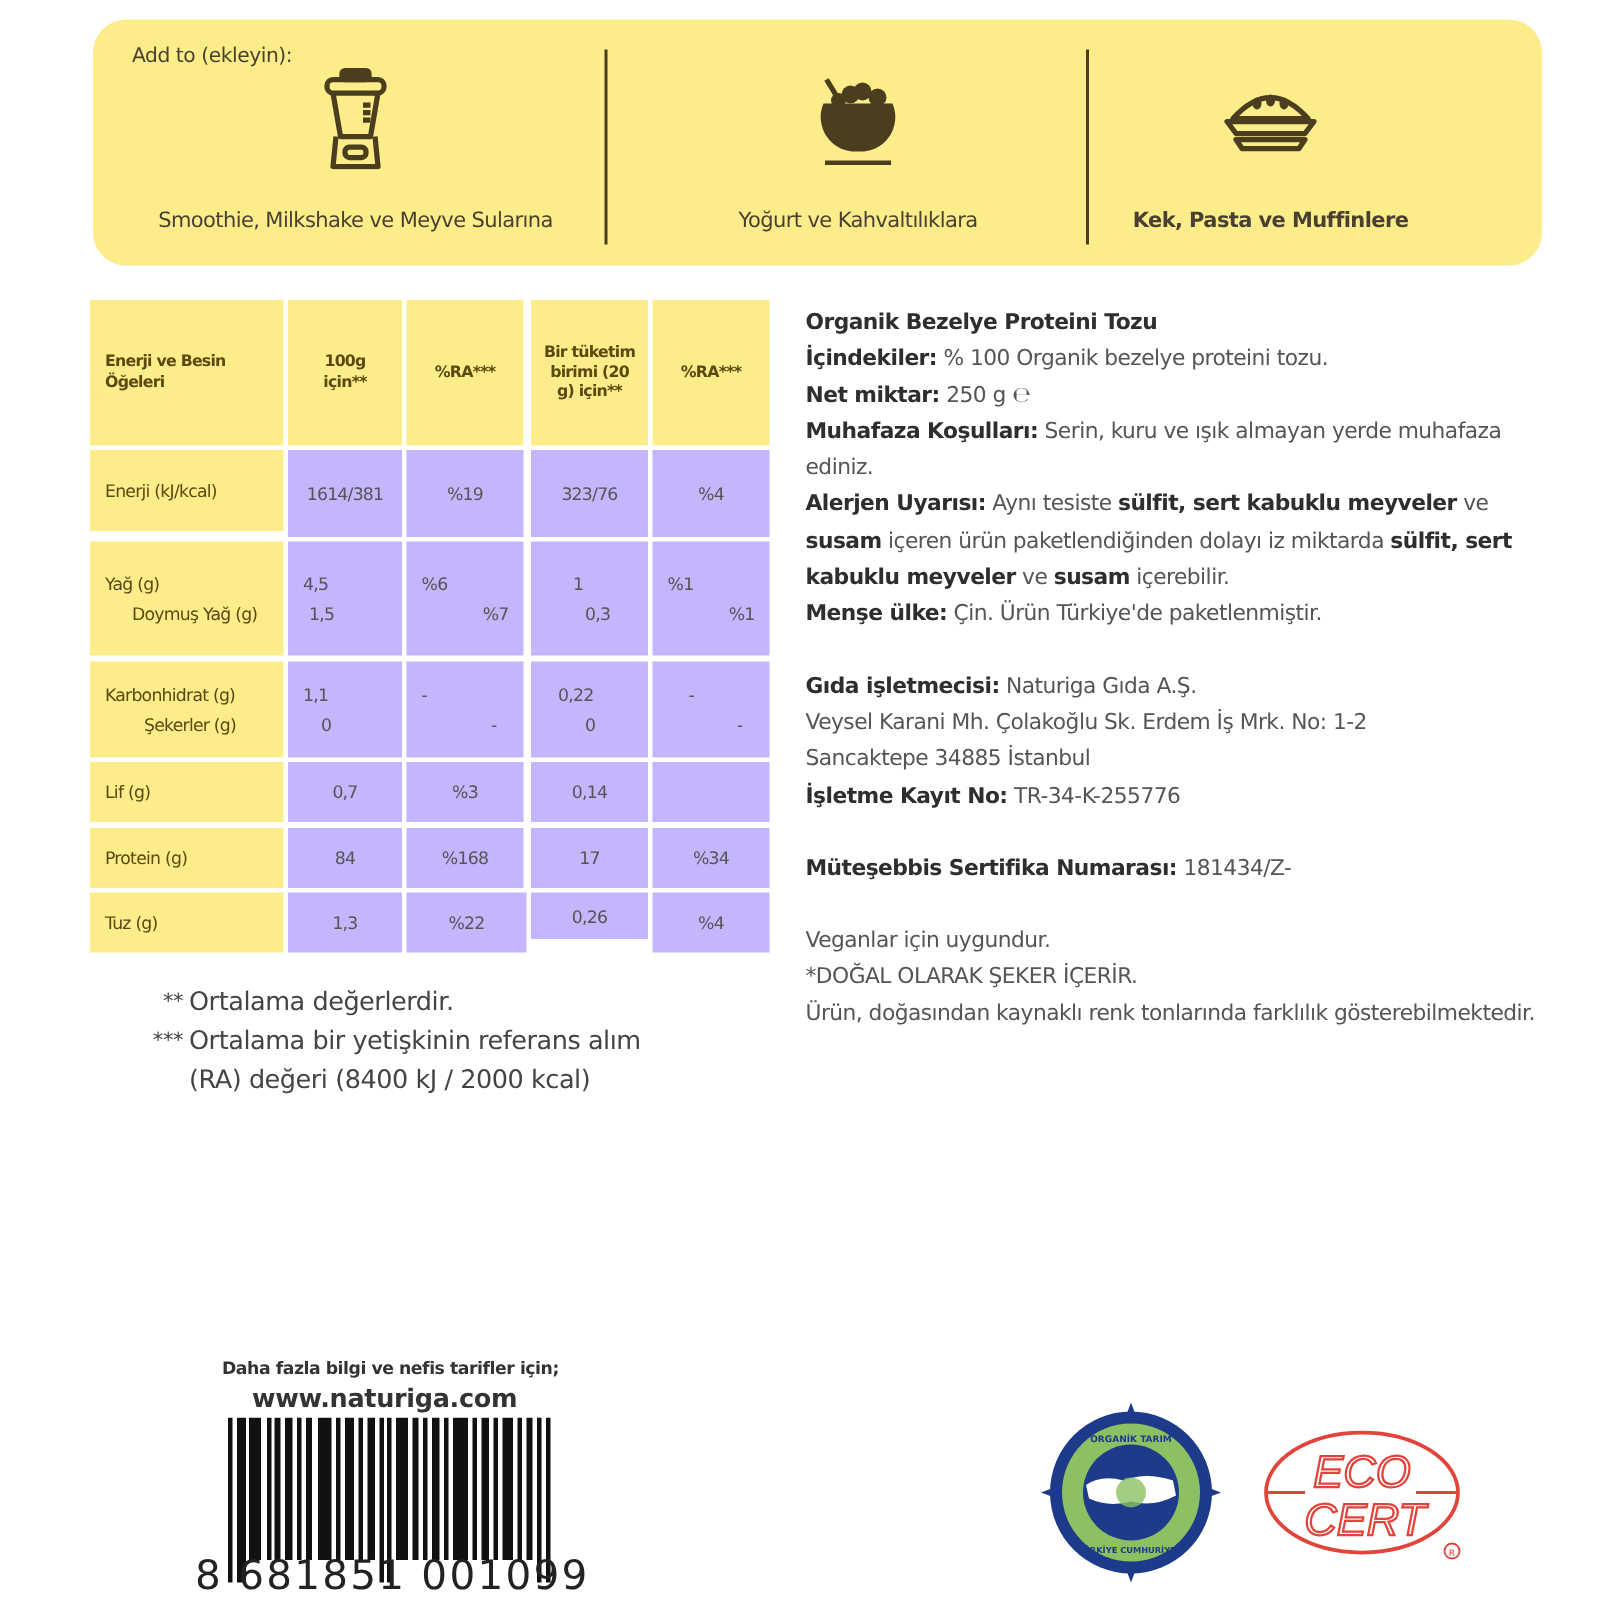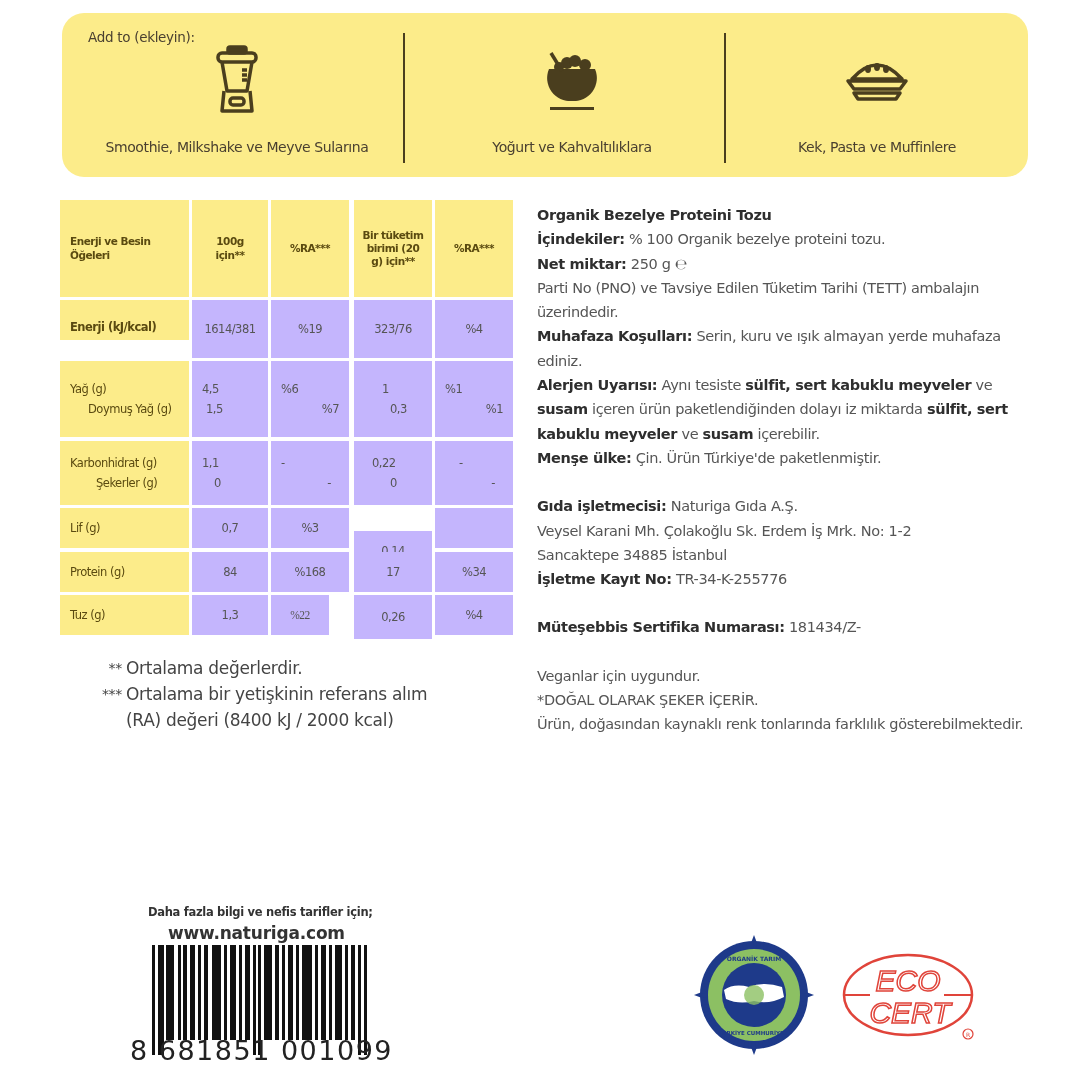--- a/index.html
+++ b/index.html
@@ -78,21 +78,21 @@
           <circle cx="22" cy="24" r="5"></circle>
         <path d="M12 26 H58 A23 23 0 0 1 35 58 A23 23 0 0 1 12 26 Z"></path>
         <rect x="13" y="64" width="44" height="3"></rect>
       </g>
       <line x1="14" y1="10" x2="25" y2="28" stroke="#4a3e1e" stroke-width="3.5"></line>
     </svg>
     <div class="lbl">Yoğurt ve Kahvaltılıklara</div>
   </div>
   <div class="banner-sep" style="left:662px;"></div>
 
-  <div class="use-item" style="left:690px;width:250px;">
+  <div class="use-item" style="left:660px;width:250px;font-weight:bold;">
     <svg class="ico" viewBox="0 0 70 70">
       <g fill="none" stroke="#4a3e1e" stroke-width="3.5" stroke-linejoin="round">
         <path d="M10 36 Q35 8 60 36 Z"></path>
         <path d="M6 38 H64 L58 46 H12 Z"></path>
         <path d="M12 50 H58 L54 56 H16 Z"></path>
       </g>
       <g fill="#4a3e1e">
         <ellipse cx="26" cy="26" rx="3" ry="4"></ellipse>
           <ellipse cx="35" cy="24" rx="3" ry="4"></ellipse>
           <ellipse cx="44" cy="26" rx="3" ry="4"></ellipse>
@@ -103,21 +103,21 @@
 </div>
 
 <div class="ntable">
 
   <div class="cell y hdr" style="left:0;top:0;width:129px;height:97px;justify-content:flex-start;padding-left:10px;text-align:left;">Enerji ve Besin Öğeleri</div>
   <div class="cell y hdr" style="left:132px;top:0;width:76px;height:97px;padding:0 12px;">100g için**</div>
   <div class="cell y hdr" style="left:211px;top:0;width:78px;height:97px;">%RA***</div>
   <div class="cell y hdr" style="left:294px;top:0;width:78px;height:97px;padding:0 6px;">Bir tüketim birimi (20 g) için**</div>
   <div class="cell y hdr" style="left:375px;top:0;width:78px;height:97px;">%RA***</div>
 
-  <div class="cell y rowlbl" style="left:0;top:100px;width:129px;height:40px;align-items:flex-start;padding-top:20px;font-weight:bold;">Enerji (kJ/kcal)</div>
+  <div class="cell y rowlbl" style="left:0;top:100px;width:129px;height:54px;align-items:flex-start;padding-top:20px;">Enerji (kJ/kcal)</div>
   <div class="cell g" style="left:132px;top:100px;width:76px;height:58px;">1614/381</div>
   <div class="cell g" style="left:211px;top:100px;width:78px;height:58px;">%19</div>
   <div class="cell g" style="left:294px;top:100px;width:78px;height:58px;">323/76</div>
   <div class="cell g" style="left:375px;top:100px;width:78px;height:58px;">%4</div>
 
   <div class="cell y stack" style="left:0;top:161px;width:129px;height:76px;color:#5a4a10;">
     <span class="l1">Yağ (g)</span>
     <span class="l2 ind">Doymuş Yağ (g)</span>
   </div>
   <div class="cell g stack" style="left:132px;top:161px;width:76px;height:76px;">
@@ -154,53 +154,52 @@
     <span class="l1" style="margin-top:6px;padding-left:26px;">0</span>
   </div>
   <div class="cell g stack" style="left:375px;top:241px;width:78px;height:64px;">
     <span class="l1" style="padding-left:14px;">-</span>
     <span class="l2" style="padding-right:8px;">-</span>
   </div>
 
   <div class="cell y rowlbl" style="left:0;top:308px;width:129px;height:40px;">Lif (g)</div>
   <div class="cell g" style="left:132px;top:308px;width:76px;height:40px;">0,7</div>
   <div class="cell g" style="left:211px;top:308px;width:78px;height:40px;">%3</div>
-  <div class="cell g" style="left:294px;top:308px;width:78px;height:40px;margin-top:23px;">0,14</div>
+  <div class="cell g" style="left:294px;top:308px;width:78px;height:40px;">0,14</div>
   <div class="cell g" style="left:375px;top:308px;width:78px;height:40px;"></div>
 
   <div class="cell y rowlbl" style="left:0;top:352px;width:129px;height:40px;">Protein (g)</div>
   <div class="cell g" style="left:132px;top:352px;width:76px;height:40px;">84</div>
   <div class="cell g" style="left:211px;top:352px;width:78px;height:40px;">%168</div>
   <div class="cell g" style="left:294px;top:352px;width:78px;height:40px;">17</div>
   <div class="cell g" style="left:375px;top:352px;width:78px;height:40px;">%34</div>
 
   <div class="cell y rowlbl" style="left:0;top:395px;width:129px;height:40px;">Tuz (g)</div>
   <div class="cell g" style="left:132px;top:395px;width:76px;height:40px;">1,3</div>
-  <div class="cell g" style="left:211px;top:395px;width:58px;height:40px;font-family:Liberation Serif, serif;">%22</div>
-  <div class="cell g" style="left:294px;top:395px;width:78px;height:44px;">0,26</div>
+  <div class="cell g" style="left:211px;top:395px;width:80px;height:40px;">%22</div>
+  <div class="cell g" style="left:294px;top:395px;width:78px;height:31px;">0,26</div>
   <div class="cell g" style="left:375px;top:395px;width:78px;height:40px;">%4</div>
 </div>
 
 <div class="footnotes">
   <div class="fn">
     <span class="star">**</span>
     <span>Ortalama değerlerdir.</span>
   </div>
   <div class="fn">
     <span class="star">***</span>
     <span>Ortalama bir yetişkinin referans alım</span>
   </div>
   <div class="cont">(RA) değeri (8400 kJ / 2000 kcal)</div>
 </div>
 
 <div class="info">
   <div><b>Organik Bezelye Proteini Tozu</b></div>
   <div><b>İçindekiler:</b><span> % 100 Organik bezelye proteini tozu.</span></div>
   <div><b>Net miktar:</b><span> 250 g ℮</span></div>
-  <div>Parti No (PNO) ve Tavsiye Edilen Tüketim Tarihi (TETT) ambalajın üzerindedir.</div>
   <div><b>Muhafaza Koşulları:</b><span> Serin, kuru ve ışık almayan yerde muhafaza ediniz.</span></div>
   <div><b>Alerjen Uyarısı:</b><span> Aynı tesiste </span><b>sülfit, sert kabuklu meyveler</b><span> ve </span><b>susam</b><span> içeren ürün paketlendiğinden dolayı iz miktarda </span><b>sülfit, sert kabuklu meyveler</b><span> ve </span><b>susam</b><span> içerebilir.</span></div>
   <div><b>Menşe ülke:</b><span> Çin. Ürün Türkiye'de paketlenmiştir.</span></div>
   <div class="gap"></div>
   <div><b>Gıda işletmecisi:</b><span> Naturiga Gıda A.Ş.</span></div>
   <div>Veysel Karani Mh. Çolakoğlu Sk. Erdem İş Mrk. No: 1-2</div>
   <div>Sancaktepe 34885 İstanbul</div>
   <div><b>İşletme Kayıt No:</b><span> TR-34-K-255776</span></div>
   <div class="gap"></div>
   <div><b>Müteşebbis Sertifika Numarası:</b><span> 181434/Z-</span></div>

